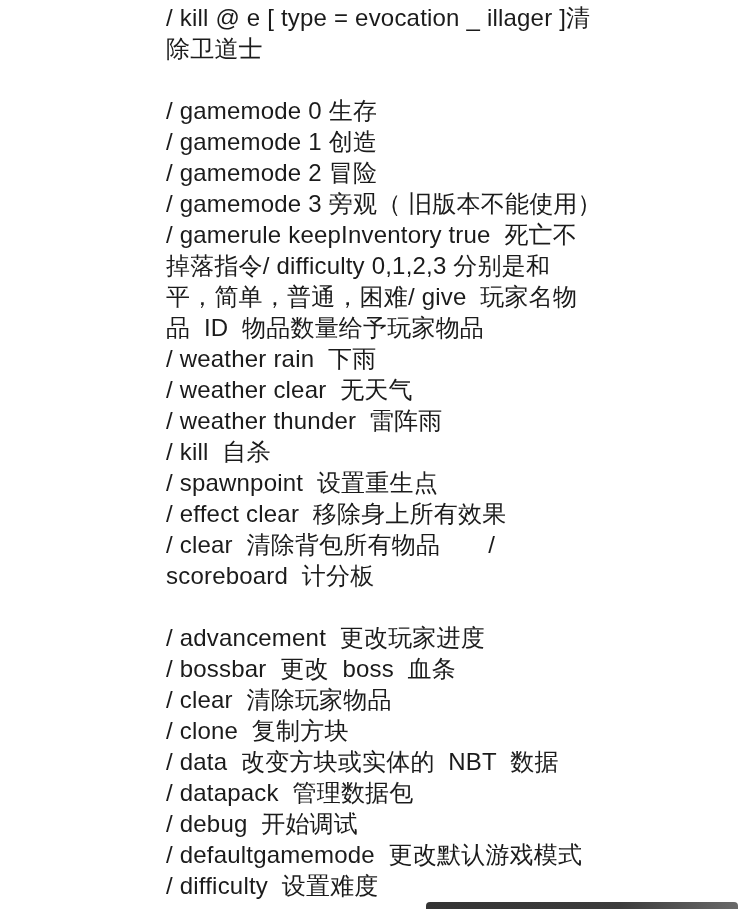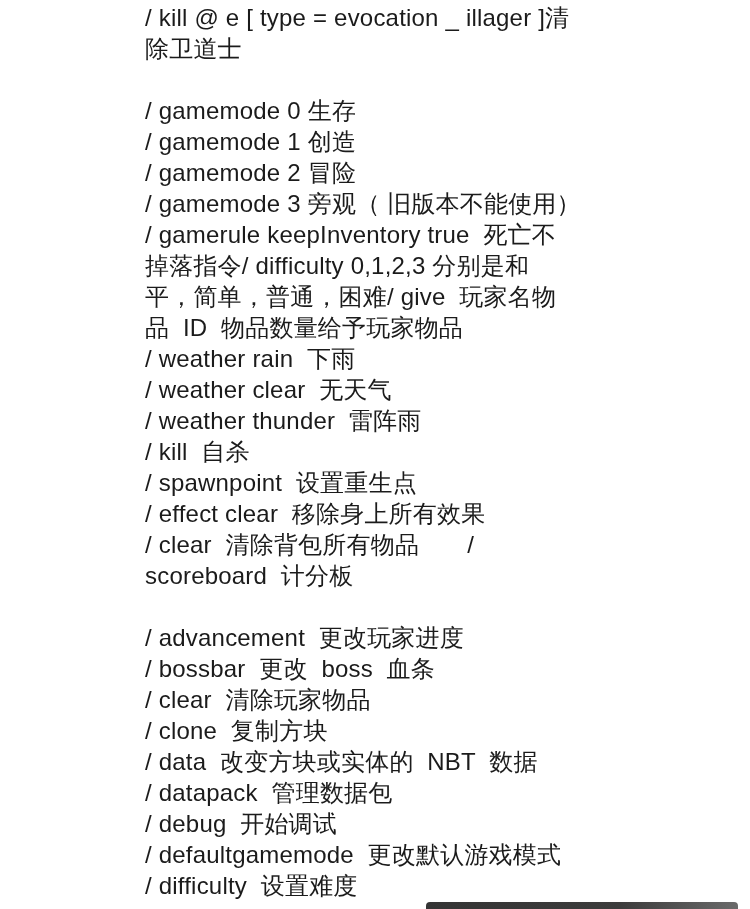--- a/index.html
+++ b/index.html
@@ -19,21 +19,21 @@
     position:relative;
     font-family:"Liberation Sans","DejaVu Sans",sans-serif;
   }
   .page{
     position:absolute;
     inset:0;
     background:var(--bg);
   }
   .text-block{
     position:absolute;
-    left:145px;
+    left:166px;
     top:2px;
     width:585px;
     color:var(--text);
     font-size:24px;
     line-height:31px;
     letter-spacing:0.2px;
     white-space:pre;
   }
   .line{
     min-height:31px;

